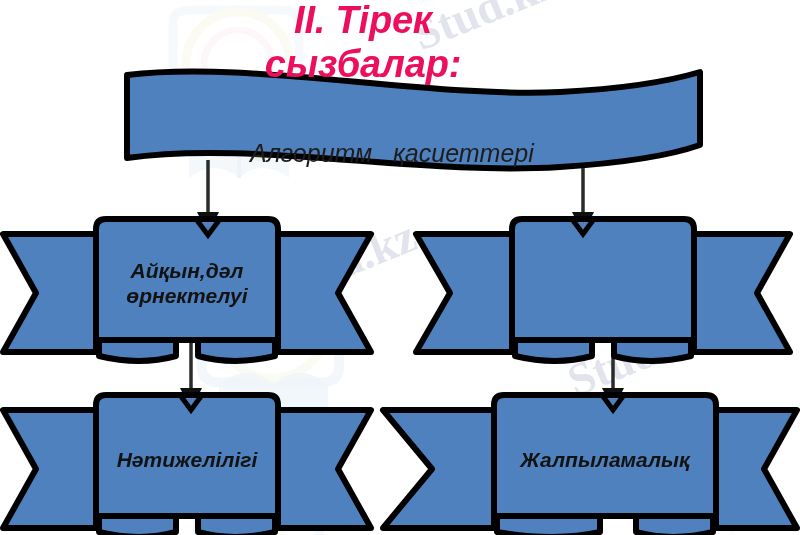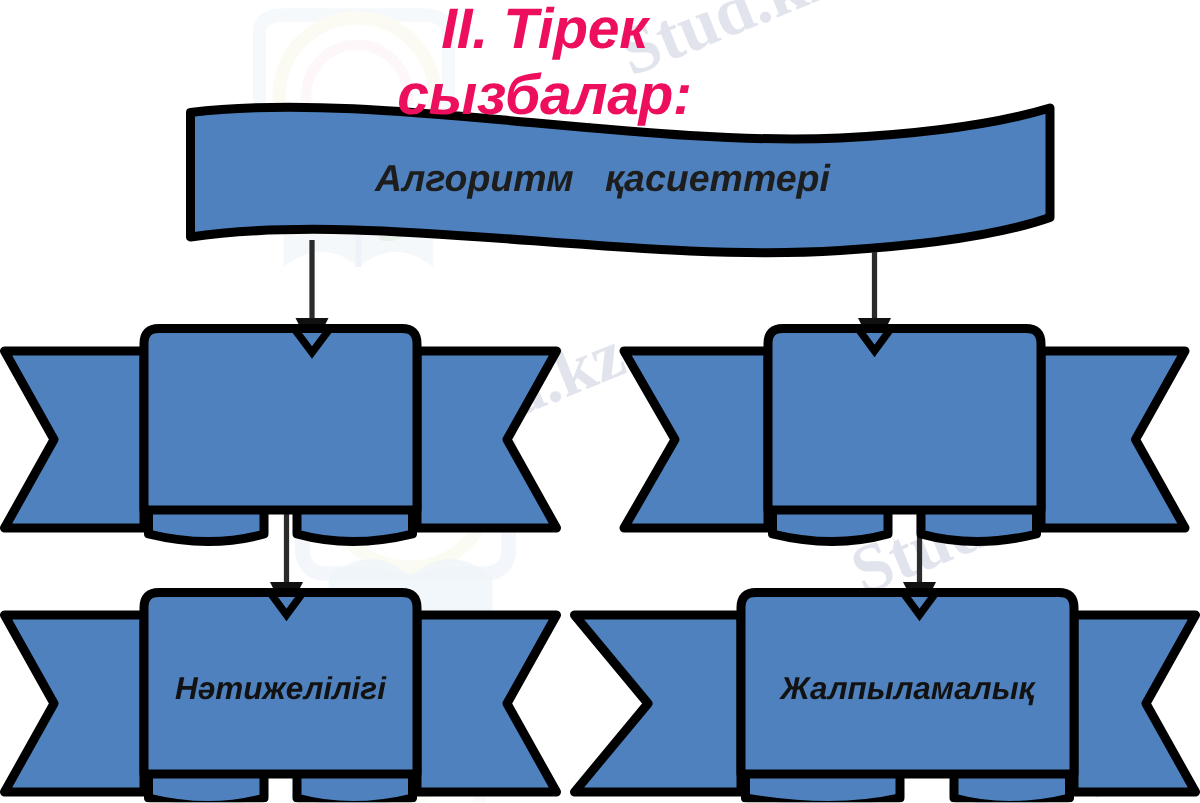--- a/index.html
+++ b/index.html
@@ -45,24 +45,25 @@
     text-align:center;
     font-family:"Liberation Sans","DejaVu Sans",sans-serif;
     font-weight:700;font-style:italic;
     color:#121212;
     white-space:pre-line;
     line-height:1.18;
   }
   .banner-label{
     position:absolute;
     font-family:"Liberation Sans","DejaVu Sans",sans-serif;
-    font-weight:700;font-style:italic;
+    font-weight:400;font-style:italic;
     color:#1d1d1d;
     font-size:25px;
     white-space:pre;
+    margin-top:34px;
   }
 </style>
 </head>
 <body>
 
 <div id="slide">
 
   <div class="wm-layer">
 
     <svg class="wm-logo" style="left:155px;top:2px;" width="165" height="200" viewBox="0 0 165 200">
@@ -185,20 +186,22 @@
       <path class="fill-blue ol" stroke-width="6" d="M497,503 L600,503 L600,532 Q556,542 497,532 Z"></path>
       <path class="fill-blue ol" stroke-width="6" d="M713,503 L636,503 L636,532 Q672,542 713,532 Z"></path>
       <path class="fill-blue ol" stroke-width="6" d="M494,405 q0,-10 10,-10 L706,395 q10,0 10,10 L716,516 L494,516 Z"></path>
       <path d="M602,395 L613,410 L624,395" fill="none" stroke="#000" stroke-width="5"></path>
     </g>
   </svg>
 
   <div class="labels">
     <div class="banner-label" style="left:250px;top:105px;">Алгоритм   қасиеттері</div>
 
+    <div class="node-label" style="left:96px;top:230px;width:182px;height:108px;font-size:21px;">Айқын,дәл
+өрнектелуі</div>
 
 
     <div class="node-label" style="left:92px;top:406px;width:190px;height:108px;font-size:21px;">Нәтижелілігі</div>
 
     <div class="node-label" style="left:494px;top:406px;width:222px;height:108px;font-size:21px;">Жалпыламалық</div>
   </div>
 
 </div>
 
 </body></html>

